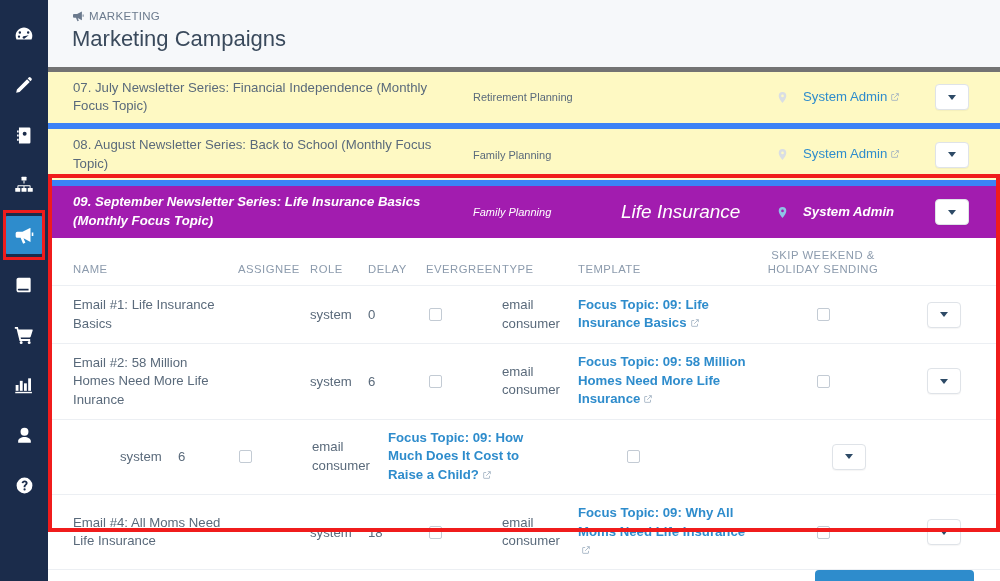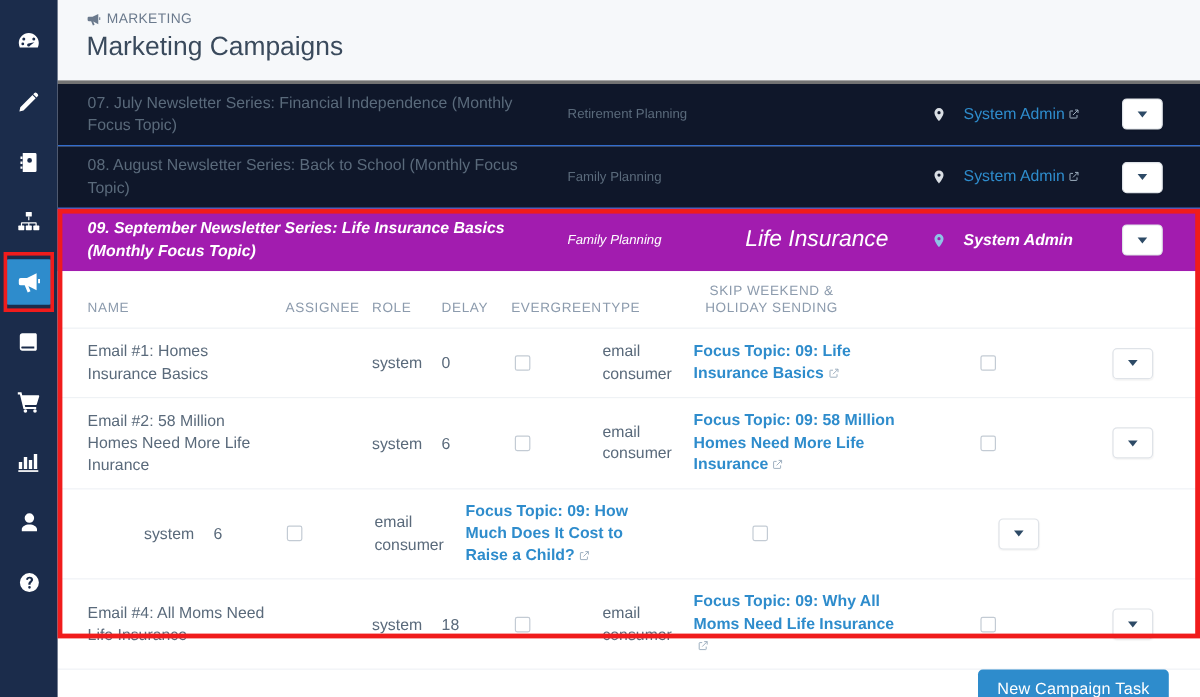--- a/index.html
+++ b/index.html
@@ -63,21 +63,21 @@
     flex: 1;
     height: 581px;
     position: relative;
     background: #ffffff;
     display: flex;
     flex-direction: column;
   }
 
   .page-header {
     background: #f6f8fa;
-    border-bottom: 3px solid #737373;
+    border-bottom: 5px solid #737373;
     padding: 10px 0 14px 24px;
   }
   .breadcrumb {
     font-size: 11.5px;
     color: #6b7a8d;
     letter-spacing: .3px;
     display: flex;
     align-items: center;
     gap: 5px;
     margin-bottom: 3px;
@@ -89,24 +89,24 @@
     font-weight: 400;
     line-height: 1.25;
   }
 
   
   .list-area { position: relative; flex: 1; }
 
   .camp-row {
     display: flex;
     align-items: center;
-    border-bottom: 1px solid #3b82f6;
+    border-bottom: 6px solid #3b82f6;
     min-height: 49px;
     padding: 7px 0;
-    background: #0f172a;
+    background: #fef9c3;
   }
   .camp-row.sel {
     background: #a21caf;
     border-bottom: none;
     font-style: italic;
   }
   .c-name  { width: 425px; padding-left: 25px; padding-right: 10px;
              font-size: 13.2px; color: #5a6a7b; line-height: 1.42; }
   .camp-row.sel .c-name { color: #ffffff; font-weight: bold; }
   .c-cat   { width: 148px; font-size: 11px; color: #5a6a7b; }
@@ -406,26 +406,27 @@
         </div>
       </div>
 
       <div class="task-thead">
         <div class="th-name">NAME</div>
         <div class="th-assignee">ASSIGNEE</div>
         <div class="th-role">ROLE</div>
         <div class="th-delay">DELAY</div>
         <div class="th-ever">EVERGREEN</div>
         <div class="th-type">TYPE</div>
+        <div class="th-template">TEMPLATE</div>
         <div class="th-skip">SKIP WEEKEND &amp; HOLIDAY SENDING</div>
         <div class="th-act"></div>
       </div>
 
       <div class="task-row">
-        <div class="t-name">Email #1: Homes Insurance Basics</div>
+        <div class="t-name">Email #1: Life Insurance Basics</div>
         <div class="t-assignee"></div>
         <div class="t-role">system</div>
         <div class="t-delay">0</div>
         <div class="t-ever">
           <span class="cbox"></span>
         </div>
         <div class="t-type">email consumer</div>
         <div class="t-template">
           <span>Focus Topic: 09: Life Insurance Basics</span><span class="ext"><svg width="10" height="10" viewBox="0 0 24 24" fill="none" stroke="currentColor" stroke-width="2">
                 <path d="M14 4h6v6"></path>

